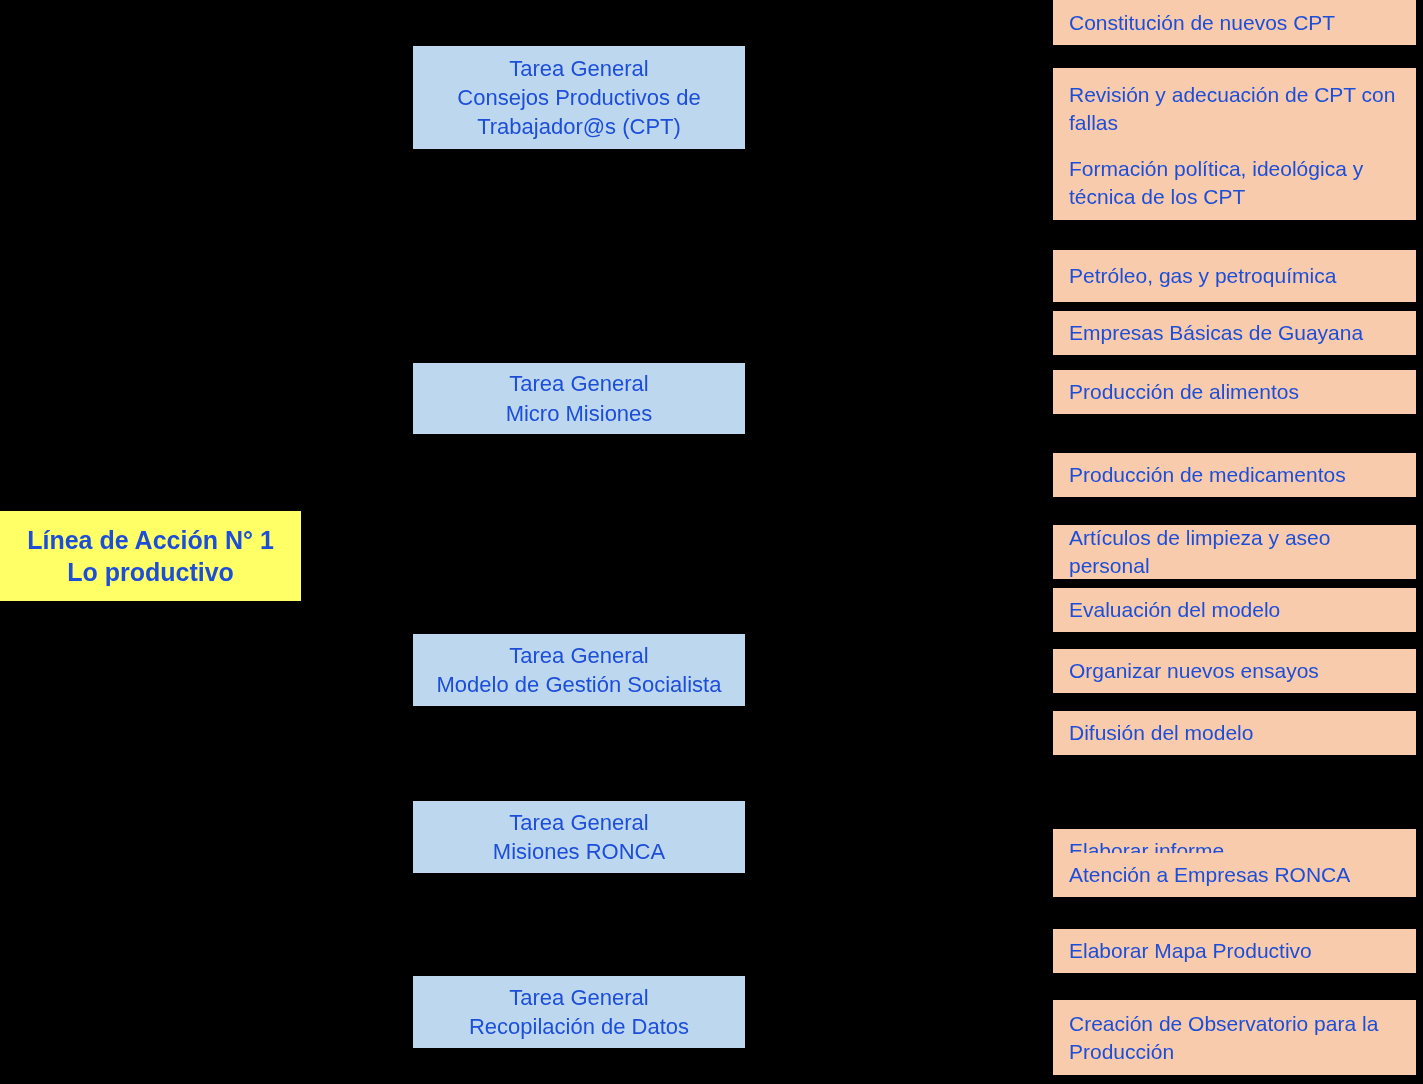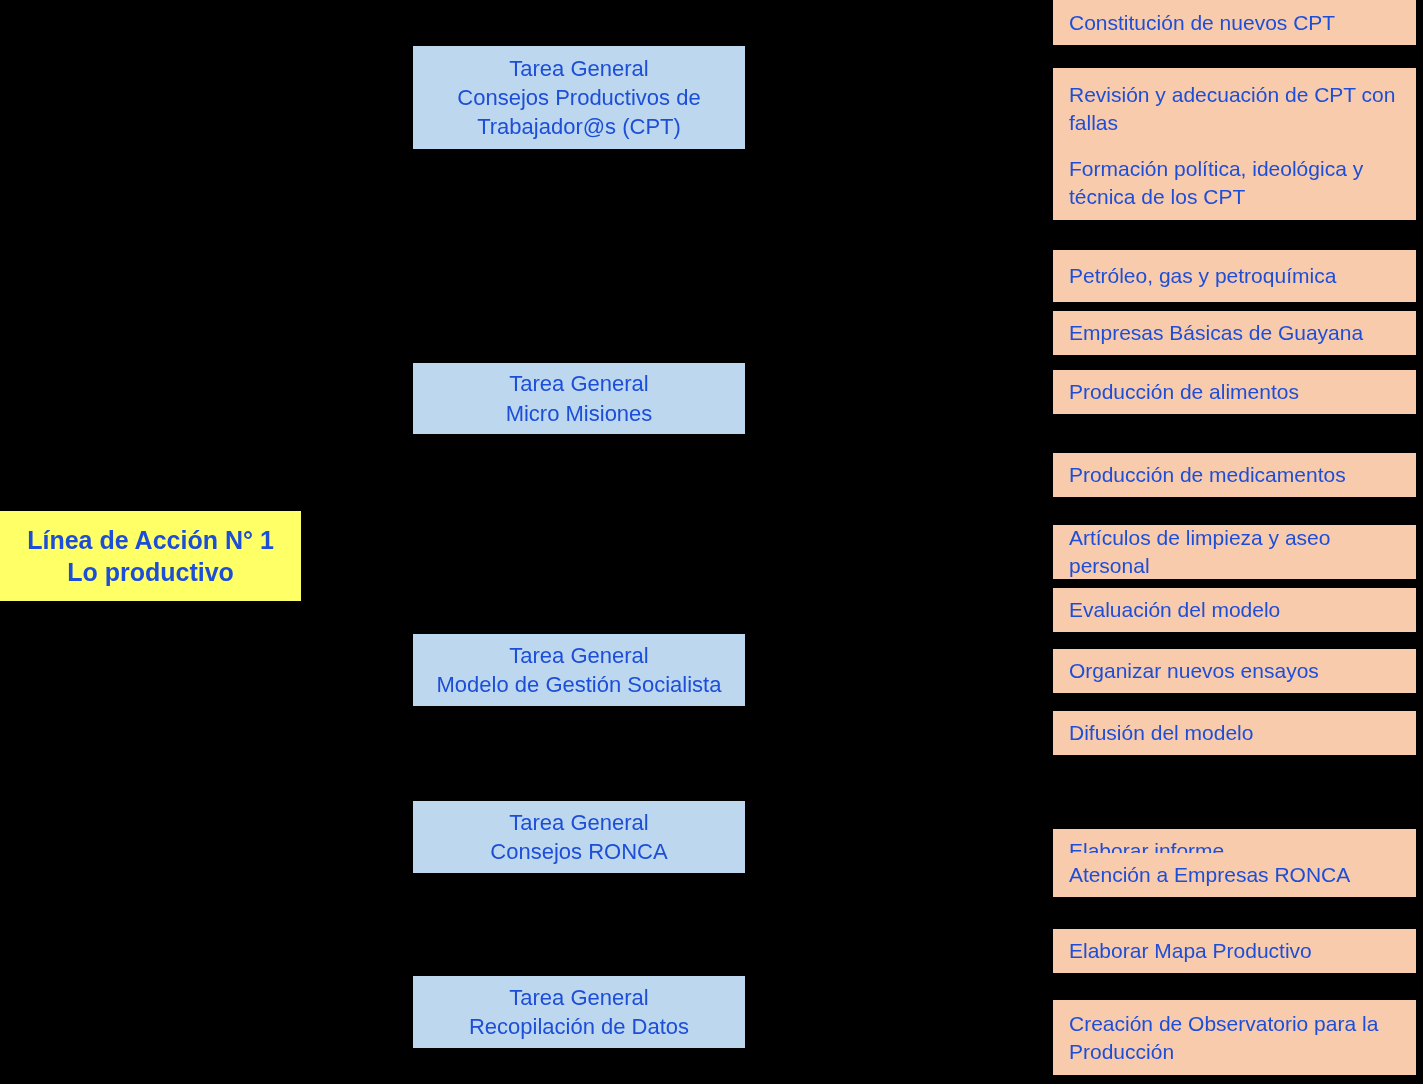--- a/index.html
+++ b/index.html
@@ -93,21 +93,21 @@
   <div class="box task-node" style="top: 634px; height: 72px; background: rgb(189, 215, 238);">
     <span class="line">Tarea General</span>
     <span class="line">Modelo de Gestión Socialista</span>
   </div>
   <div class="box subtask-node" style="top: 588px; height: 44px; background: rgb(248, 203, 173);">Evaluación del modelo</div>
   <div class="box subtask-node" style="top: 649px; height: 44px; background: rgb(248, 203, 173);">Organizar nuevos ensayos</div>
   <div class="box subtask-node" style="top: 711px; height: 44px; background: rgb(248, 203, 173);">Difusión del modelo</div>
 
   <div class="box task-node" style="top: 801px; height: 72px; background: rgb(189, 215, 238);">
     <span class="line">Tarea General</span>
-    <span class="line">Consejos RONCA</span>
+    <span class="line">Misiones RONCA</span>
   </div>
   <div class="box subtask-node" style="top: 829px; height: 44px; background: rgb(248, 203, 173);">Elaborar informe</div>
   <div class="box subtask-node" style="top: 853px; height: 44px; background: rgb(248, 203, 173);">Atención a Empresas RONCA</div>
 
   <div class="box task-node" style="top: 976px; height: 72px; background: rgb(189, 215, 238);">
     <span class="line">Tarea General</span>
     <span class="line">Recopilación de Datos</span>
   </div>
   <div class="box subtask-node" style="top: 929px; height: 44px; background: rgb(248, 203, 173);">Elaborar Mapa Productivo</div>
   <div class="box subtask-node" style="top: 1000px; height: 75px; background: rgb(248, 203, 173);">Creación de Observatorio para la Producción</div>

